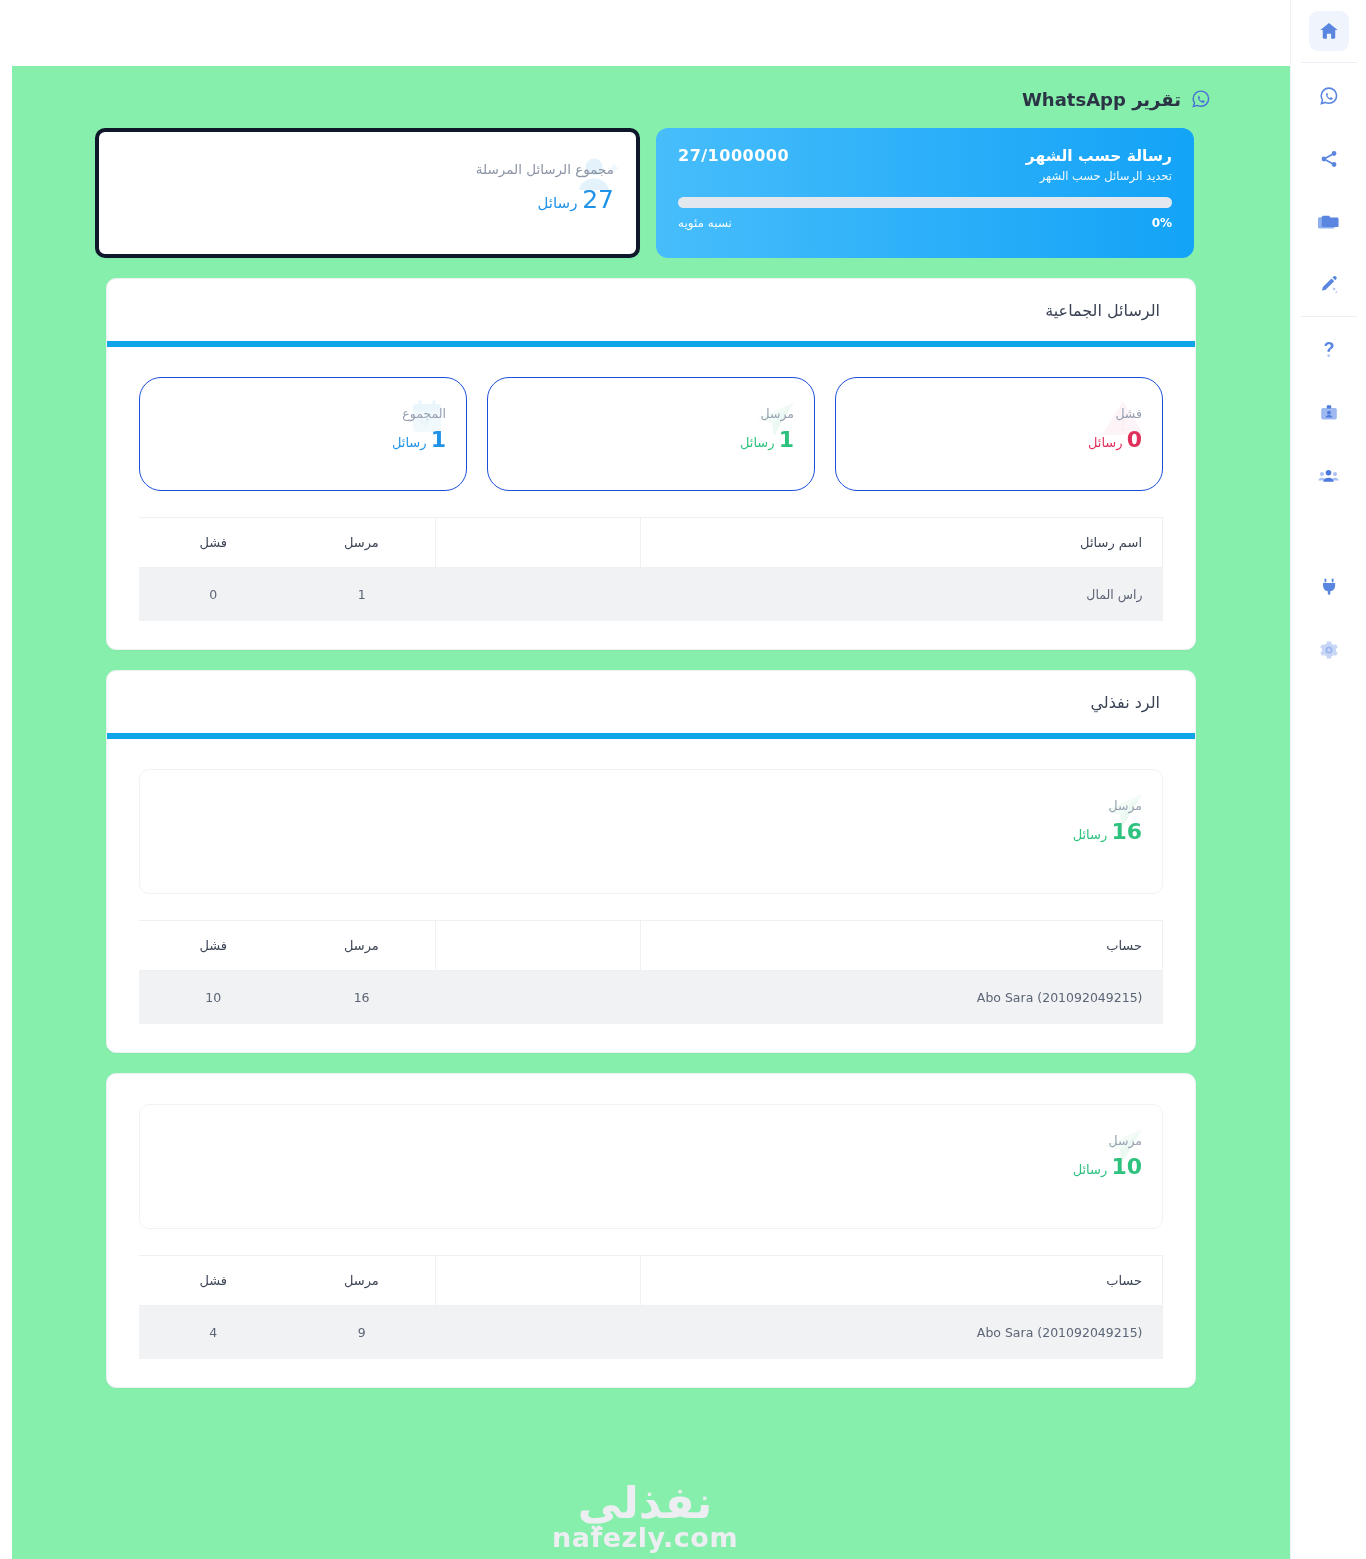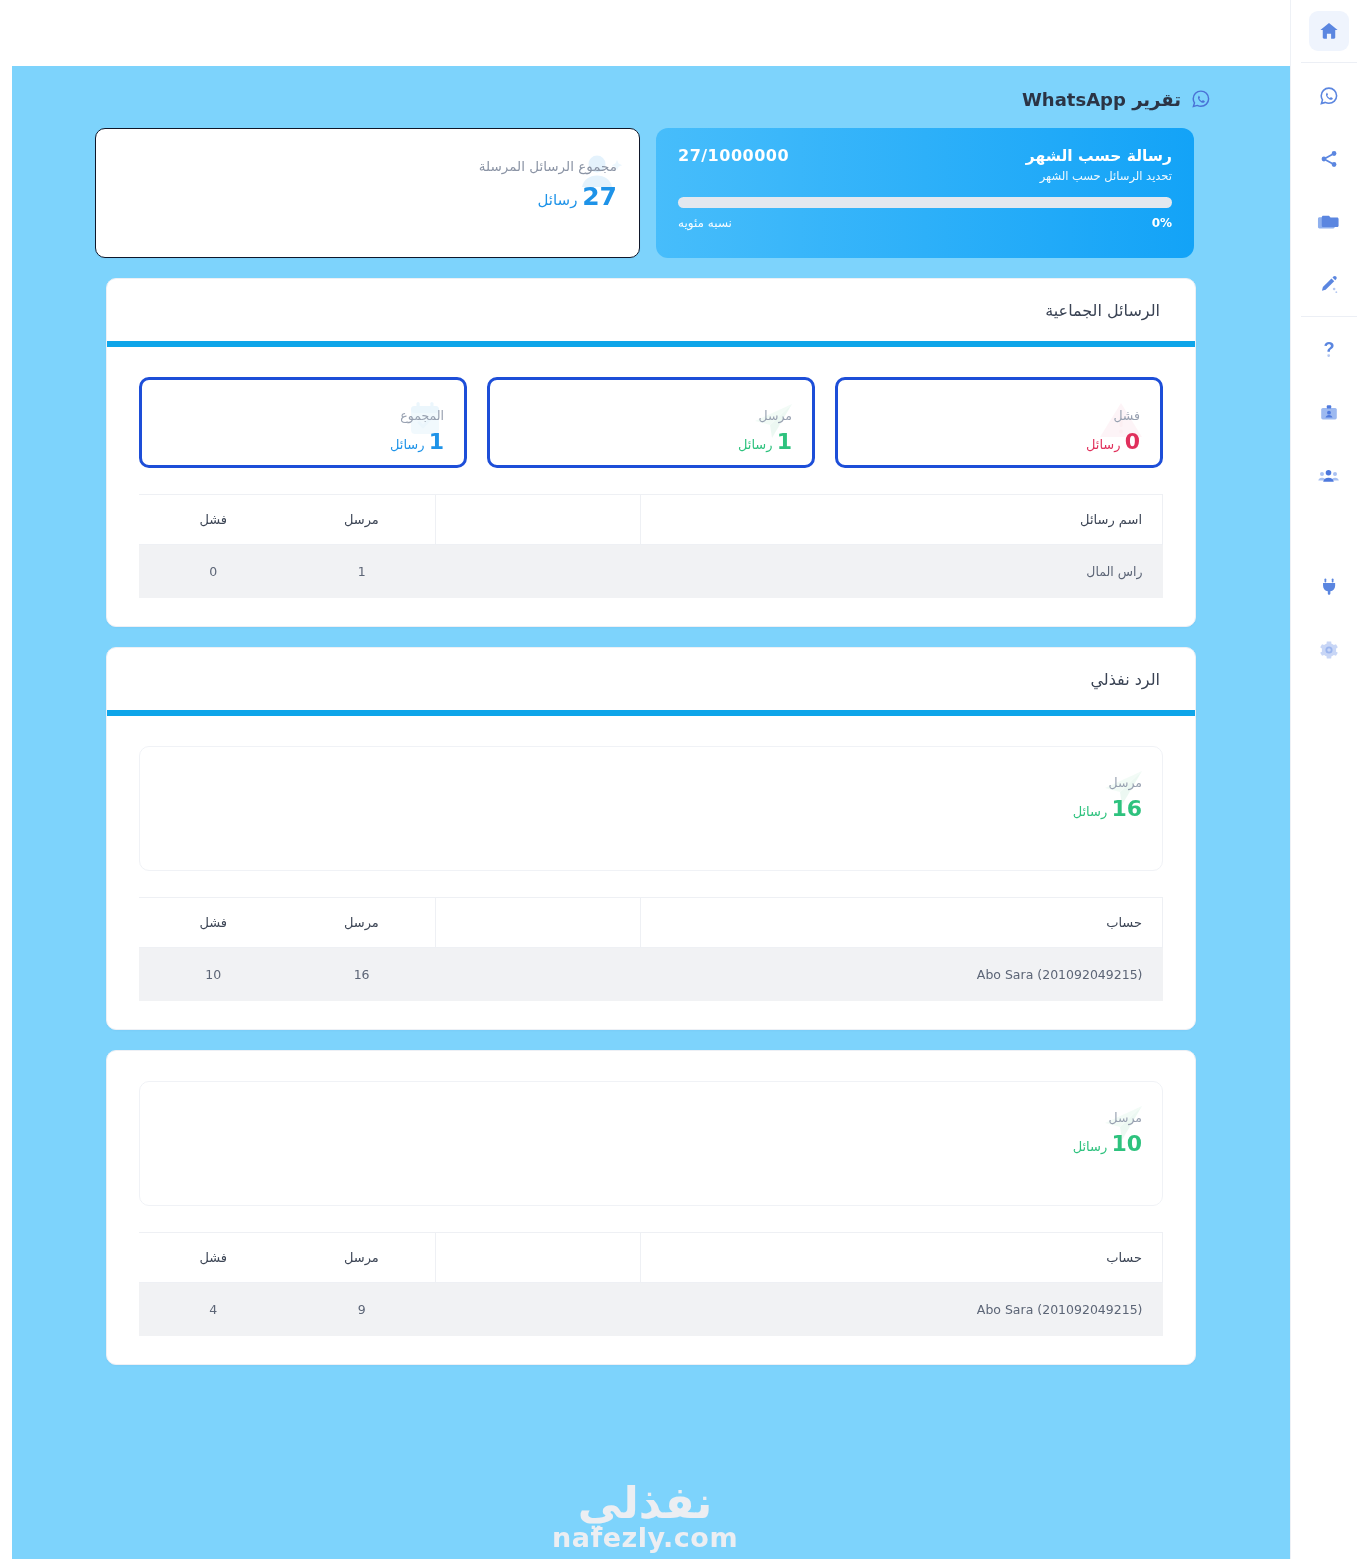--- a/index.html
+++ b/index.html
@@ -59,21 +59,21 @@
   .flag-bar { width: 8px; height: 100%; background: #ce1126; }
   .flag-stripes { flex: 1; display: flex; flex-direction: column; }
   .flag-stripes i { flex: 1; display: block; }
   .fs-green { background: #009739; }
   .fs-white { background: #ffffff; }
   .fs-black { background: #000000; }
 
   
   .content {
     position: absolute; top: 66px; right: 76px; left: 0; bottom: 0;
-    background: #7dd3fc;
+    background: #86efac;
     padding: 0;
     margin-left: 12px;
   }
 
   .page-title {
     display: flex; align-items: center; justify-content: flex-start;
     gap: 9px;
     padding: 22px 78px 0 0;
     font-size: 18px; font-weight: 700; color: #2b3445;
     direction: rtl;
@@ -81,21 +81,21 @@
   .page-title .ttl { letter-spacing: 0; }
   .wa-icon { color: #4a72d6; display: flex; align-items: center; }
 
   
   .stat-row {
     display: flex; gap: 16px;
     padding: 18px 96px 0 94px;
     direction: rtl;
   }
   .card-white {
-    background: #fff; border: 1px solid #0f172a; border-radius: 10px;
+    background: #fff; border: 4px solid #0f172a; border-radius: 10px;
     box-shadow: 0 1px 2px rgba(20,40,80,.03);
   }
 
   .stat-blue {
     flex: 0 0 538px; height: 130px;
     border-radius: 12px;
     background: linear-gradient(270deg, #13a3f7 0%, #47bdfb 100%);
     color: #fff;
     padding: 18px 22px 14px 22px;
     position: relative;
@@ -120,21 +120,21 @@
   .stat-plain {
     flex: 0 0 545px; height: 130px;
     position: relative; padding: 0;
   }
   .sp-inner {
     position: absolute; right: 22px; top: 28px;
     text-align: right; direction: rtl;
   }
   .sp-label { font-size: 13.5px; color: #8b94a5; line-height: 1.4; }
   .sp-value { margin-top: 6px; font-size: 15px; color: #1e93e8; }
-  .sp-value b { font-size: 25px; font-weight: 700; letter-spacing: .3px; }
+  .sp-value b { font-size: 25px; font-weight: 400; letter-spacing: .3px; }
   .sp-bgicon {
     position: absolute; right: 12px; top: 18px;
     opacity: .28; pointer-events: none;
   }
 
   
   .panel {
     margin: 20px 94px 0 94px;
     background: #fff; border: 1px solid #edf0f5; border-radius: 10px;
     box-shadow: 0 1px 2px rgba(20,40,80,.03);
@@ -142,22 +142,22 @@
   }
   .panel-head {
     height: 68px; display: flex; align-items: center; justify-content: flex-start;
     padding: 0 35px; border-bottom: 6px solid #0ea5e9;
     font-size: 16px; color: #3a4354; direction: rtl;
   }
   .panel-body { padding: 30px 32px 28px 32px; direction: rtl; }
 
   .mini-row { display: flex; gap: 20px; }
   .mini {
-    flex: 1; height: 91px; position: relative;
-    background: #fff; border: 3px solid #1d4ed8; border-radius: 10px;
+    flex: 1; height: 114px; position: relative;
+    background: #fff; border: 1px solid #1d4ed8; border-radius: 22px;
   }
   .mini-inner { position: absolute; right: 20px; top: 28px; text-align: right; }
   .mini-label { font-size: 12.5px; color: #97a0b0; }
   .mini-value { margin-top: 6px; font-size: 13px; }
   .mini-value b { font-size: 22px; font-weight: 700; }
   .mini-bgicon { position: absolute; right: 12px; top: 14px; opacity: .3; }
   .c-blue { color: #1e93e8; }
   .c-green { color: #2ec27e; }
   .c-red { color: #e0305c; }
 

